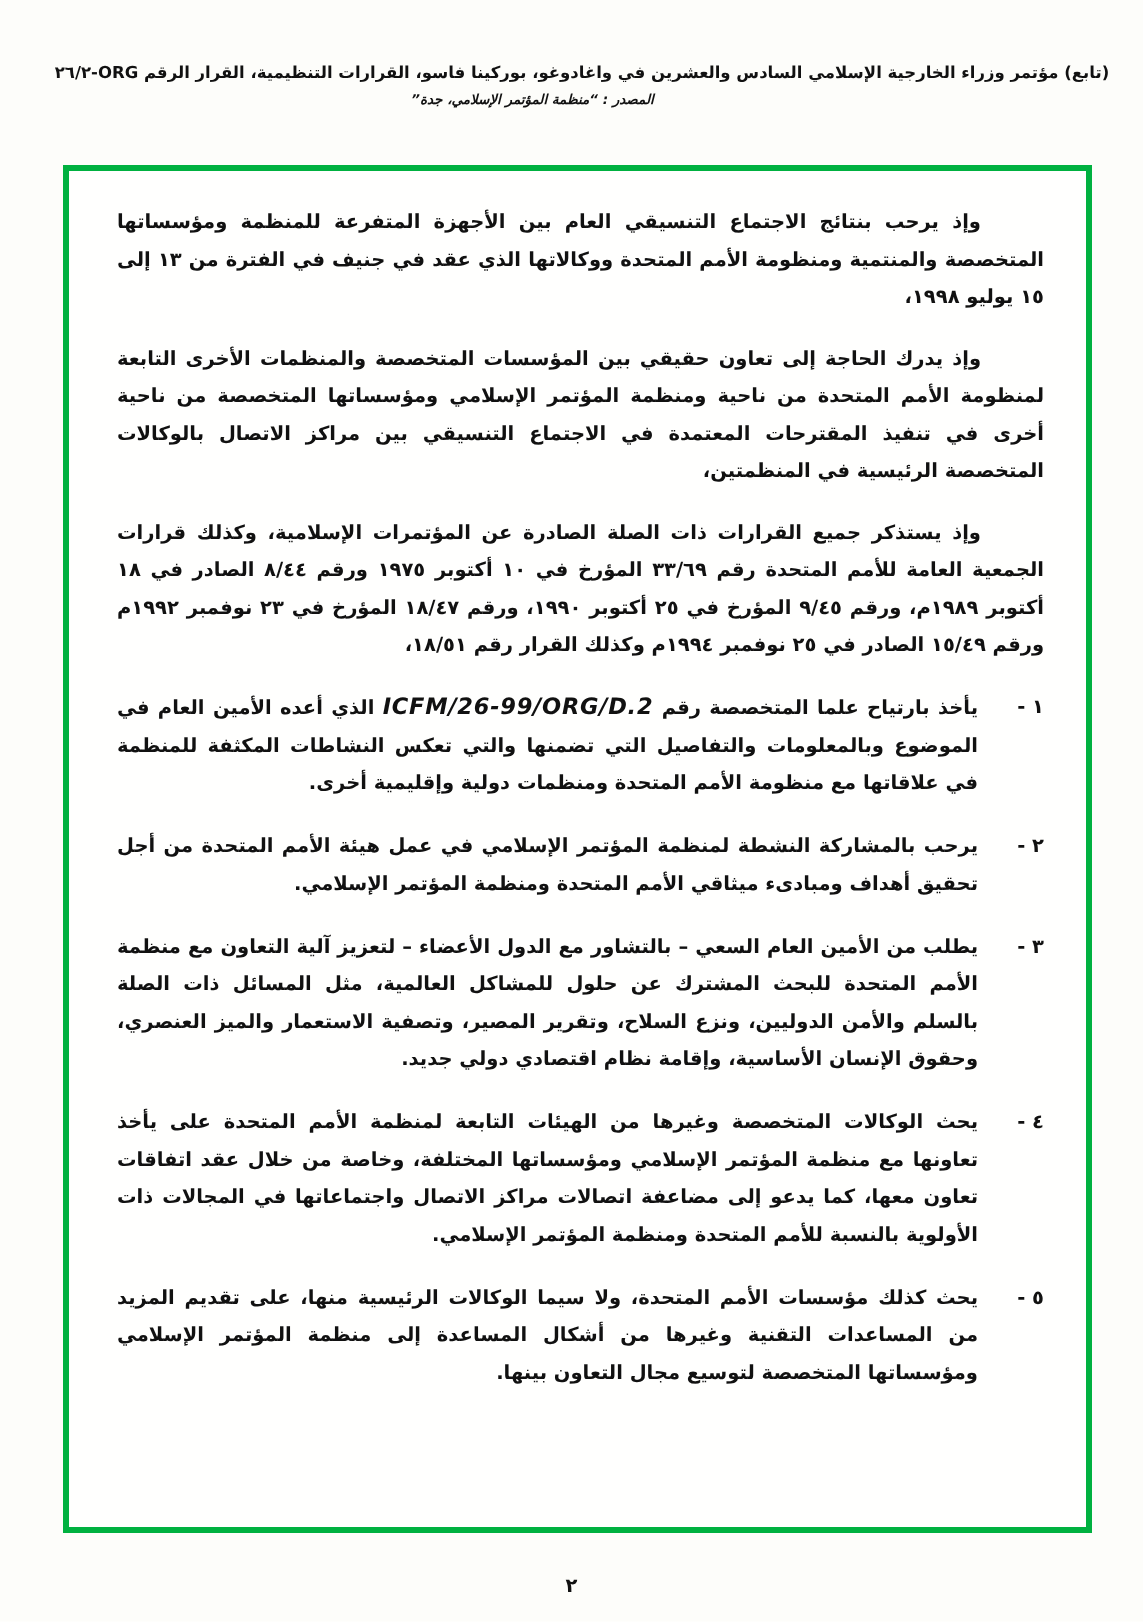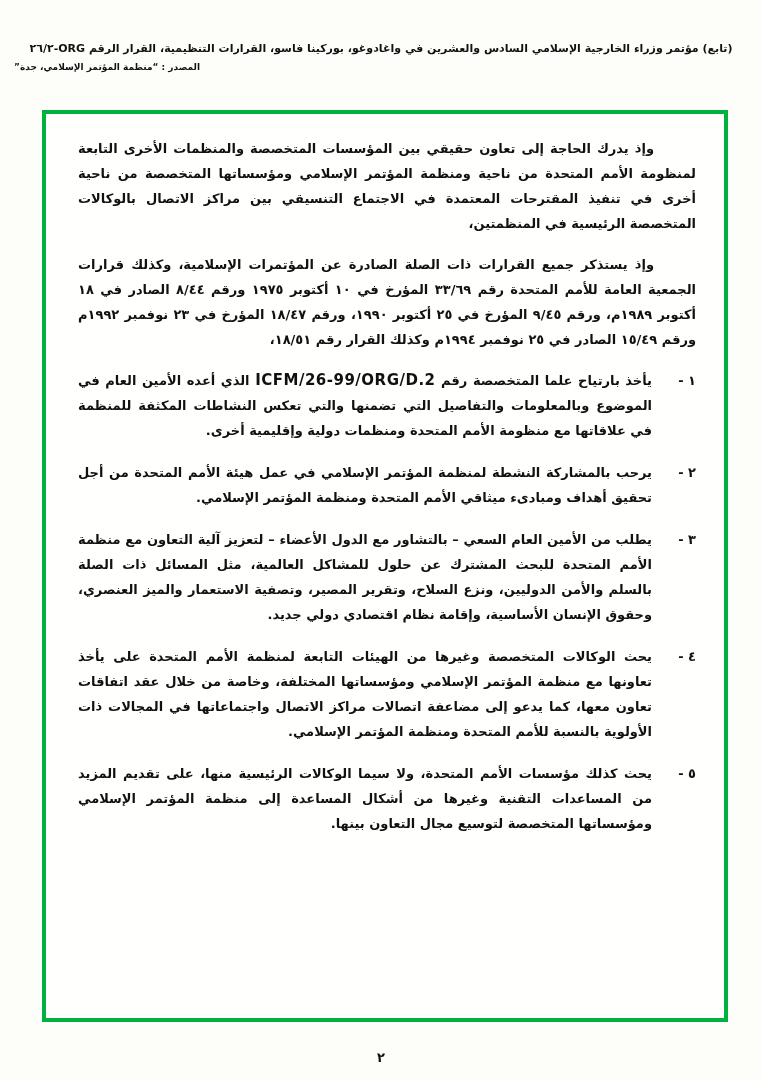--- a/index.html
+++ b/index.html
@@ -6,64 +6,65 @@
   html, body { margin: 0; padding: 0; }
   body {
     width: 762px; height: 1081px;
     position: relative;
     background: #fdfdfa;
     color: #111;
     font-family: "DejaVu Sans", sans-serif;
     overflow: hidden;
   }
   .doc-header {
-    position: absolute; top: 42px; left: 14px; right: 14px;
+    position: absolute; top: 42px; left: 28px; right: 14px;
     direction: rtl;
   }
   .header-line1 {
     font-size: 11px; font-weight: bold;
     text-align: center; white-space: nowrap;
   }
   .header-line2 {
     font-size: 9px; font-weight: bold;
-    text-align: left; padding-right: 66px; margin-top: 7px;
+    text-align: center; padding-right: 66px; margin-top: 7px; font-style: italic;
   }
   .frame {
     position: absolute; top: 110px; left: 42px; right: 34px; bottom: 59px;
     border: 4px solid #00b140;
     background: #fffffe;
   }
   .content {
     direction: rtl;
     padding: 22px 28px 0 32px;
     font-size: 13px; font-weight: bold;
     line-height: 25px;
     text-align: justify;
   }
   .preamble { margin: 0 0 16px; text-indent: 42px; }
   .item { display: flex; gap: 12px; margin: 0 0 17px; }
   .marker { flex: 0 0 32px; white-space: nowrap; }
   .item-text { margin: 0; flex: 1; }
-  .code { font-size: 15px; letter-spacing: 0.5px; white-space: nowrap; }
+  .code { font-size: 15px; letter-spacing: 0.5px; white-space: nowrap; font-style: italic; }
   .page-number {
     position: absolute; bottom: 16px; left: 0; right: 0;
     text-align: center; font-size: 13px; font-weight: bold;
   }
 </style>
 </head>
 <body>
 
 <header class="doc-header">
   <div class="header-line1">(تابع) مؤتمر وزراء الخارجية الإسلامي السادس والعشرين في واغادوغو، بوركينا فاسو، القرارات التنظيمية، القرار الرقم ORG-٢٦/٢</div>
   <div class="header-line2">المصدر :  “منظمة المؤتمر الإسلامي، جدة”</div>
 </header>
 
 <main class="frame">
   <section class="content">
 
+    <p class="preamble">وإذ يرحب بنتائج الاجتماع التنسيقي العام بين الأجهزة المتفرعة للمنظمة ومؤسساتها المتخصصة والمنتمية ومنظومة الأمم المتحدة ووكالاتها الذي عقد في جنيف في الفترة من ١٣ إلى ١٥ يوليو ١٩٩٨،</p>
 
     <p class="preamble">وإذ يدرك الحاجة إلى تعاون حقيقي بين المؤسسات المتخصصة والمنظمات الأخرى التابعة لمنظومة الأمم المتحدة من ناحية ومنظمة المؤتمر الإسلامي ومؤسساتها المتخصصة من ناحية أخرى في تنفيذ المقترحات المعتمدة في الاجتماع التنسيقي بين مراكز الاتصال بالوكالات المتخصصة الرئيسية في المنظمتين،</p>
 
     <p class="preamble">وإذ يستذكر جميع القرارات ذات الصلة الصادرة عن المؤتمرات الإسلامية، وكذلك قرارات الجمعية العامة للأمم المتحدة رقم ٣٣/٦٩ المؤرخ في ١٠ أكتوبر ١٩٧٥ ورقم ٨/٤٤ الصادر في ١٨ أكتوبر ١٩٨٩م، ورقم ٩/٤٥ المؤرخ في ٢٥ أكتوبر ١٩٩٠، ورقم ١٨/٤٧ المؤرخ في ٢٣ نوفمبر ١٩٩٢م ورقم ١٥/٤٩ الصادر في ٢٥ نوفمبر ١٩٩٤م وكذلك القرار رقم ١٨/٥١،</p>
 
     <div class="item">
       <span class="marker">١ -</span>
       <p class="item-text"><span>يأخذ بارتياح علما المتخصصة رقم </span><span class="code">ICFM/26-99/ORG/D.2</span><span> الذي أعده الأمين العام في الموضوع وبالمعلومات والتفاصيل التي تضمنها والتي تعكس النشاطات المكثفة للمنظمة في علاقاتها مع منظومة الأمم المتحدة ومنظمات دولية وإقليمية أخرى.</span></p>
     </div>
 

